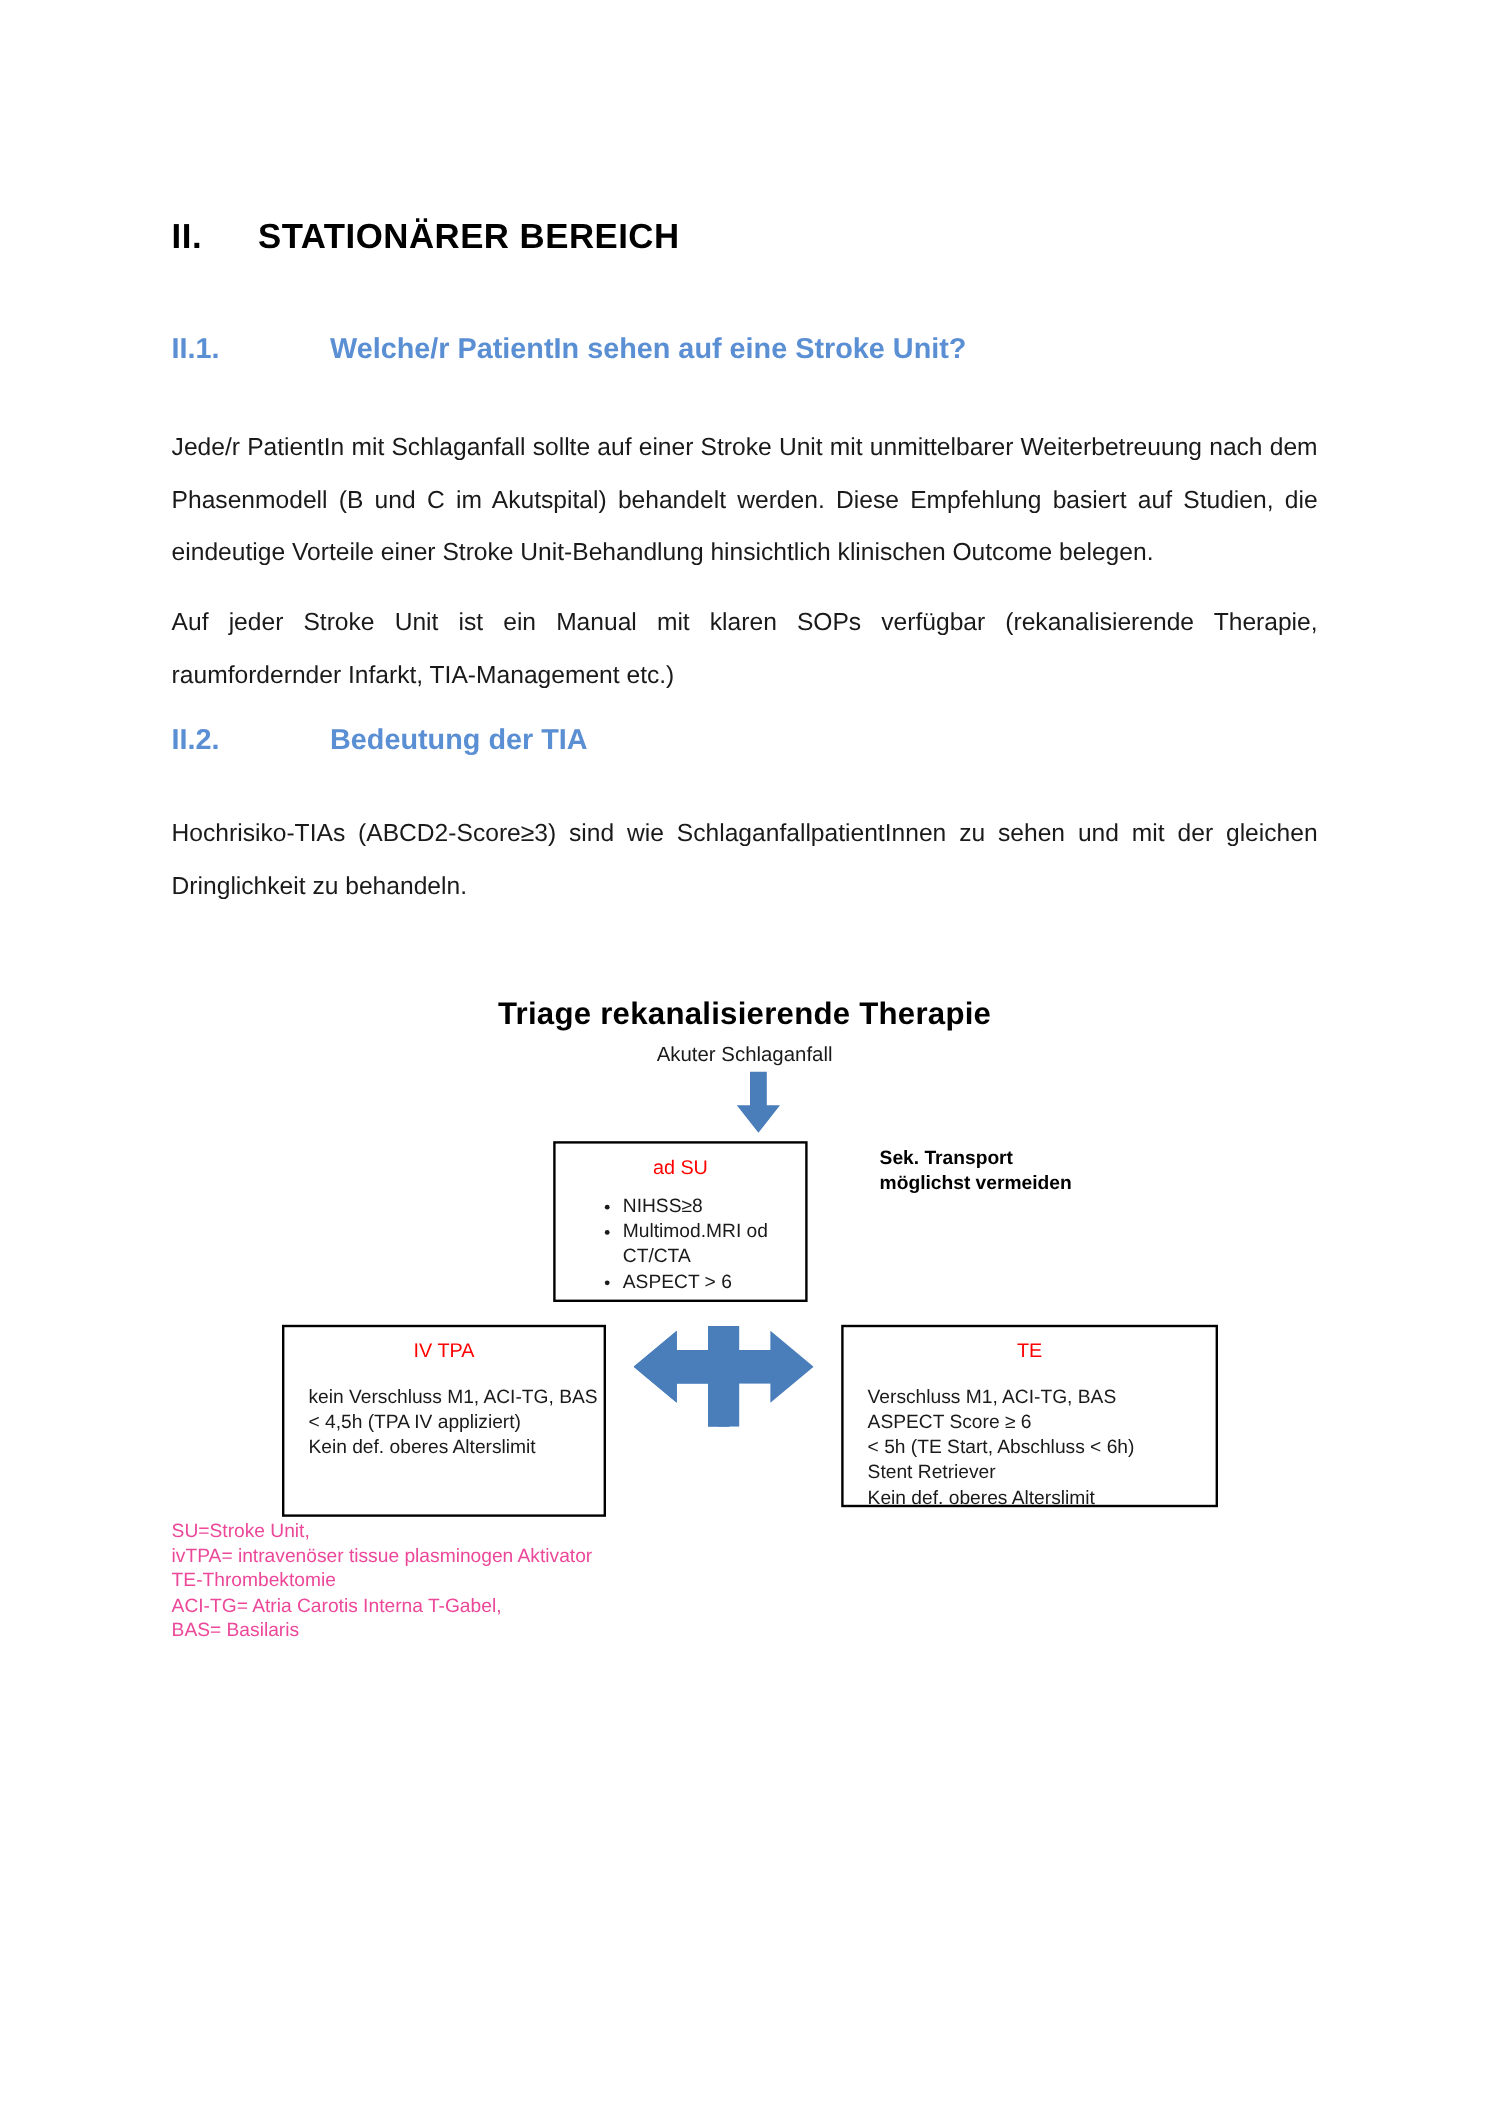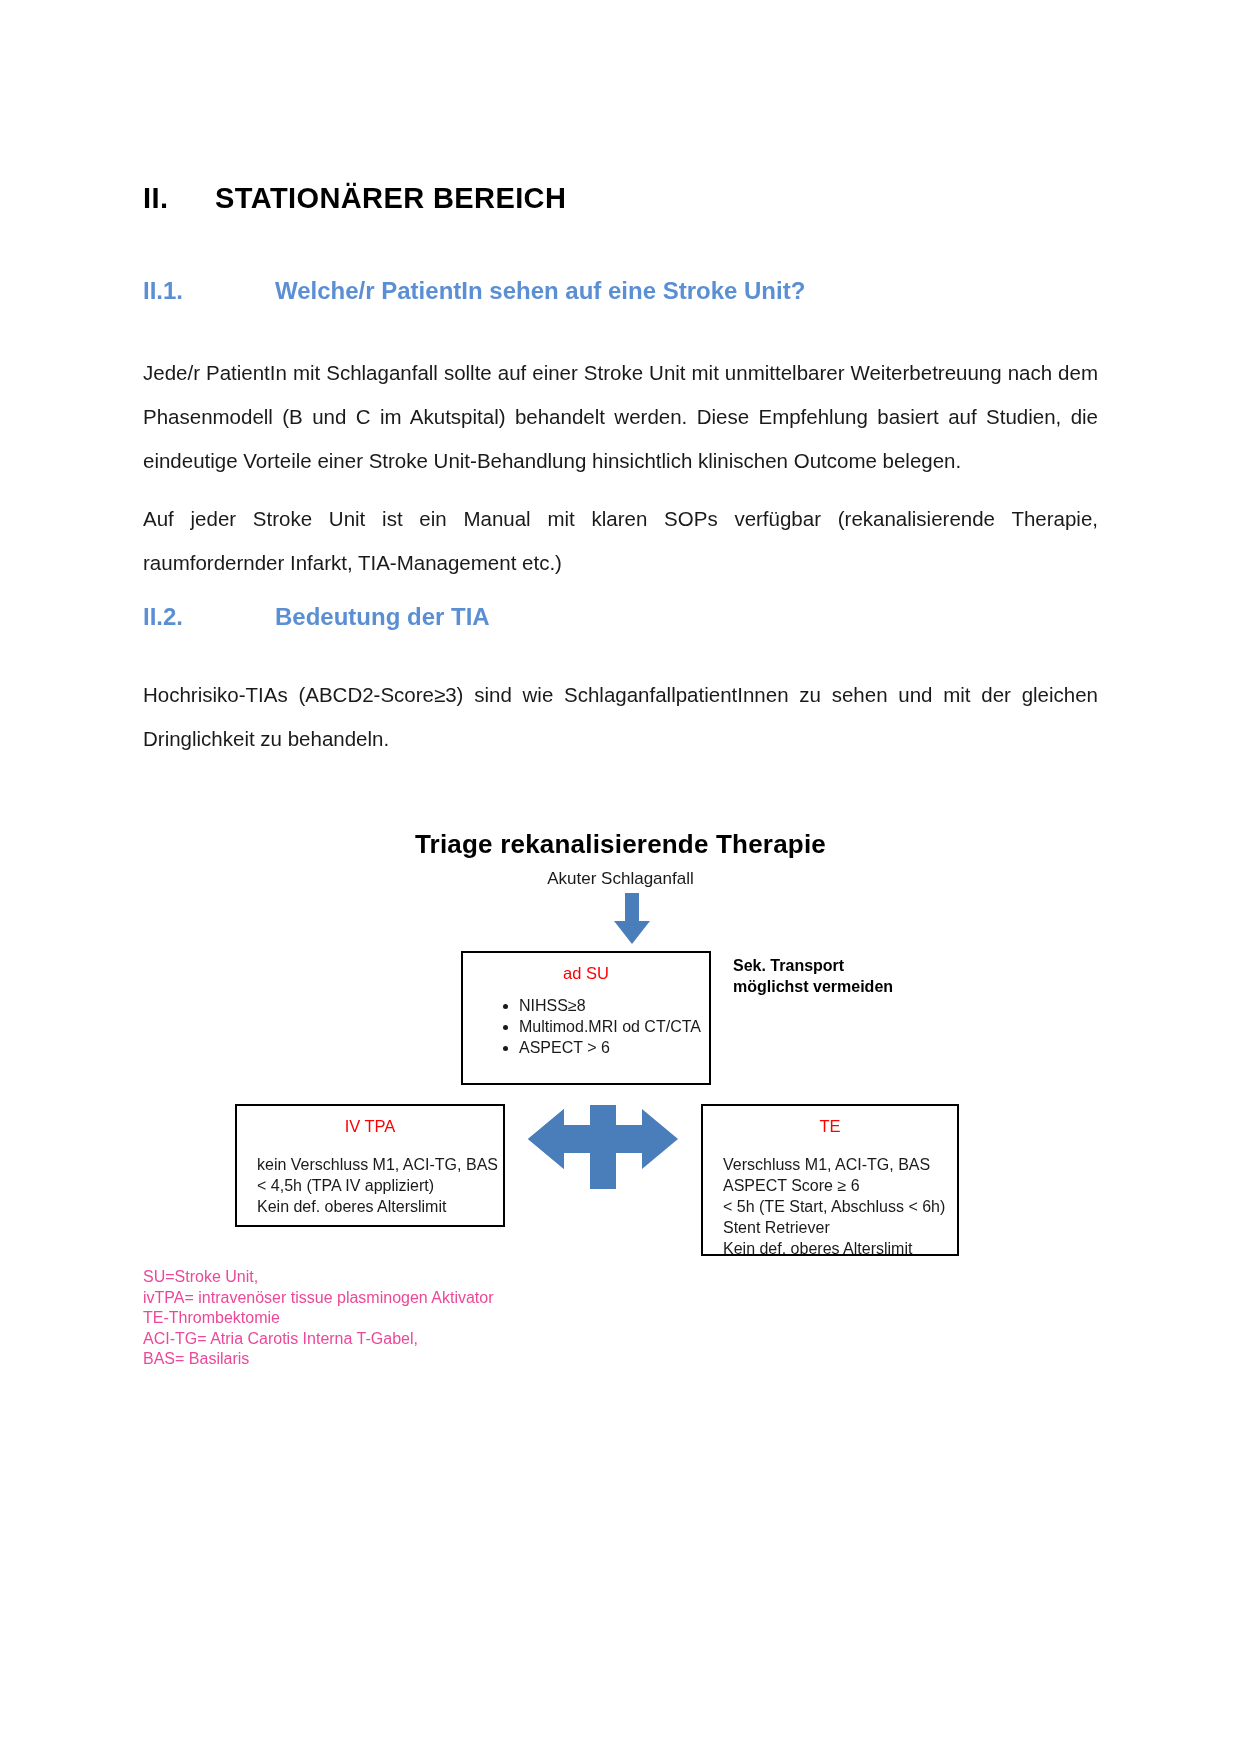--- a/index.html
+++ b/index.html
@@ -110,33 +110,33 @@
   
   .box {
     position: absolute;
     border: 2px solid #000;
     background: #fff;
     box-sizing: border-box;
   }
   .box-su {
     left: 318px;
     top: 124px;
-    width: 250px;
+    width: 212px;
     height: 134px;
   }
   .box-ivtpa {
     left: 92px;
     top: 277px;
     width: 270px;
-    height: 123px;
+    height: 160px;
   }
   .box-te {
     left: 558px;
     top: 277px;
-    width: 258px;
+    width: 314px;
     height: 152px;
   }
   .box-label {
     text-align: center;
     color: #FF0000;
     font-size: 16.5px;
     margin-top: 11px;
   }
   .bullets {
     margin: 12px 0 0 0;

